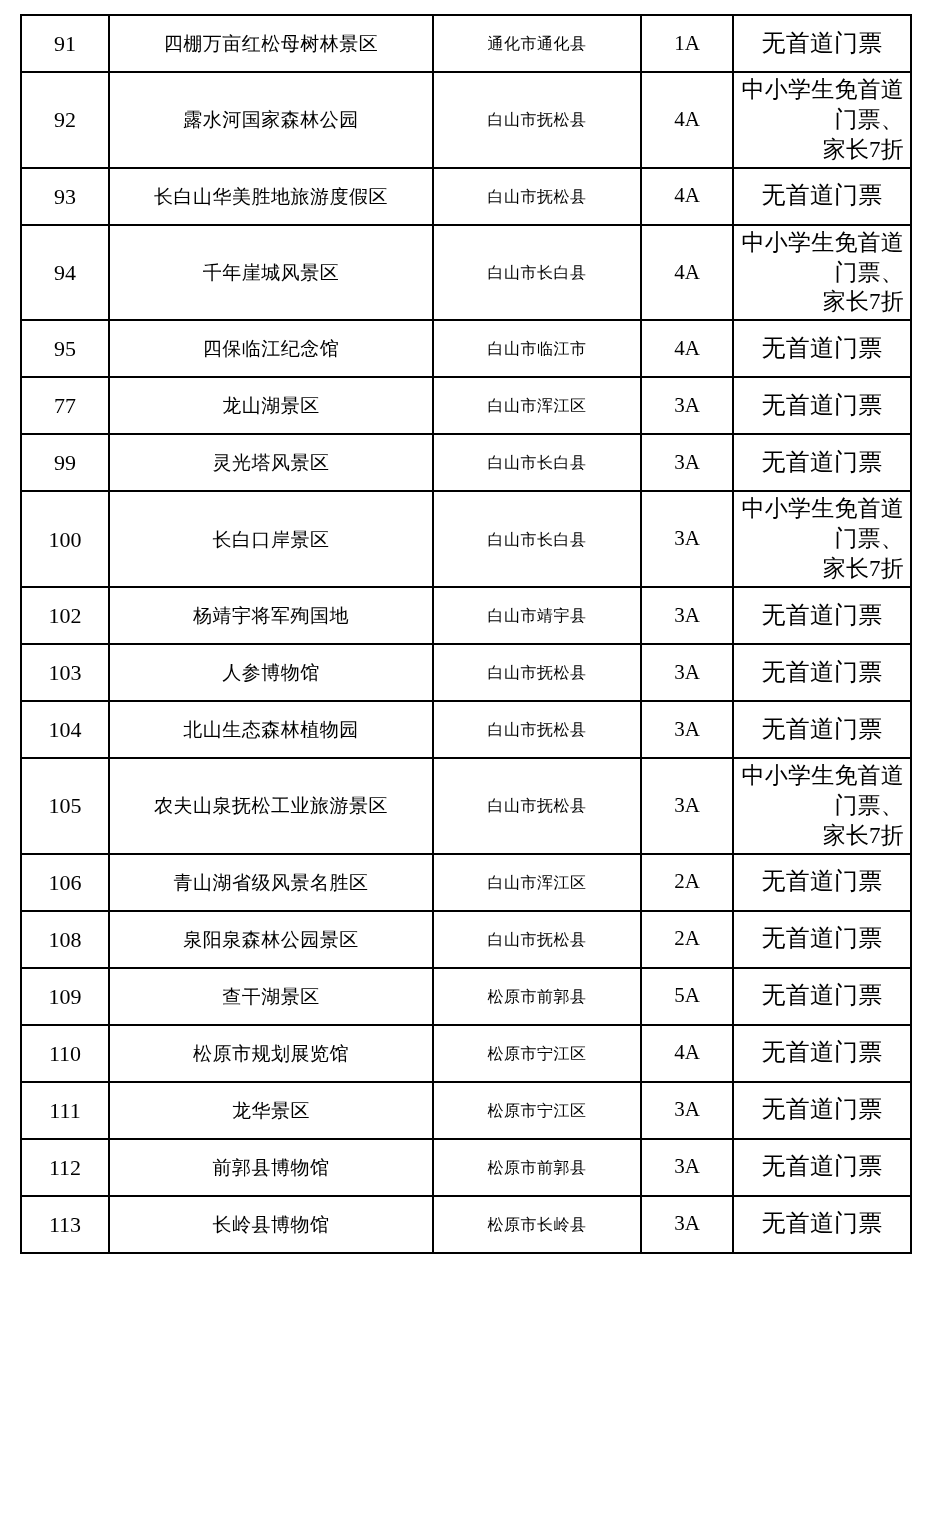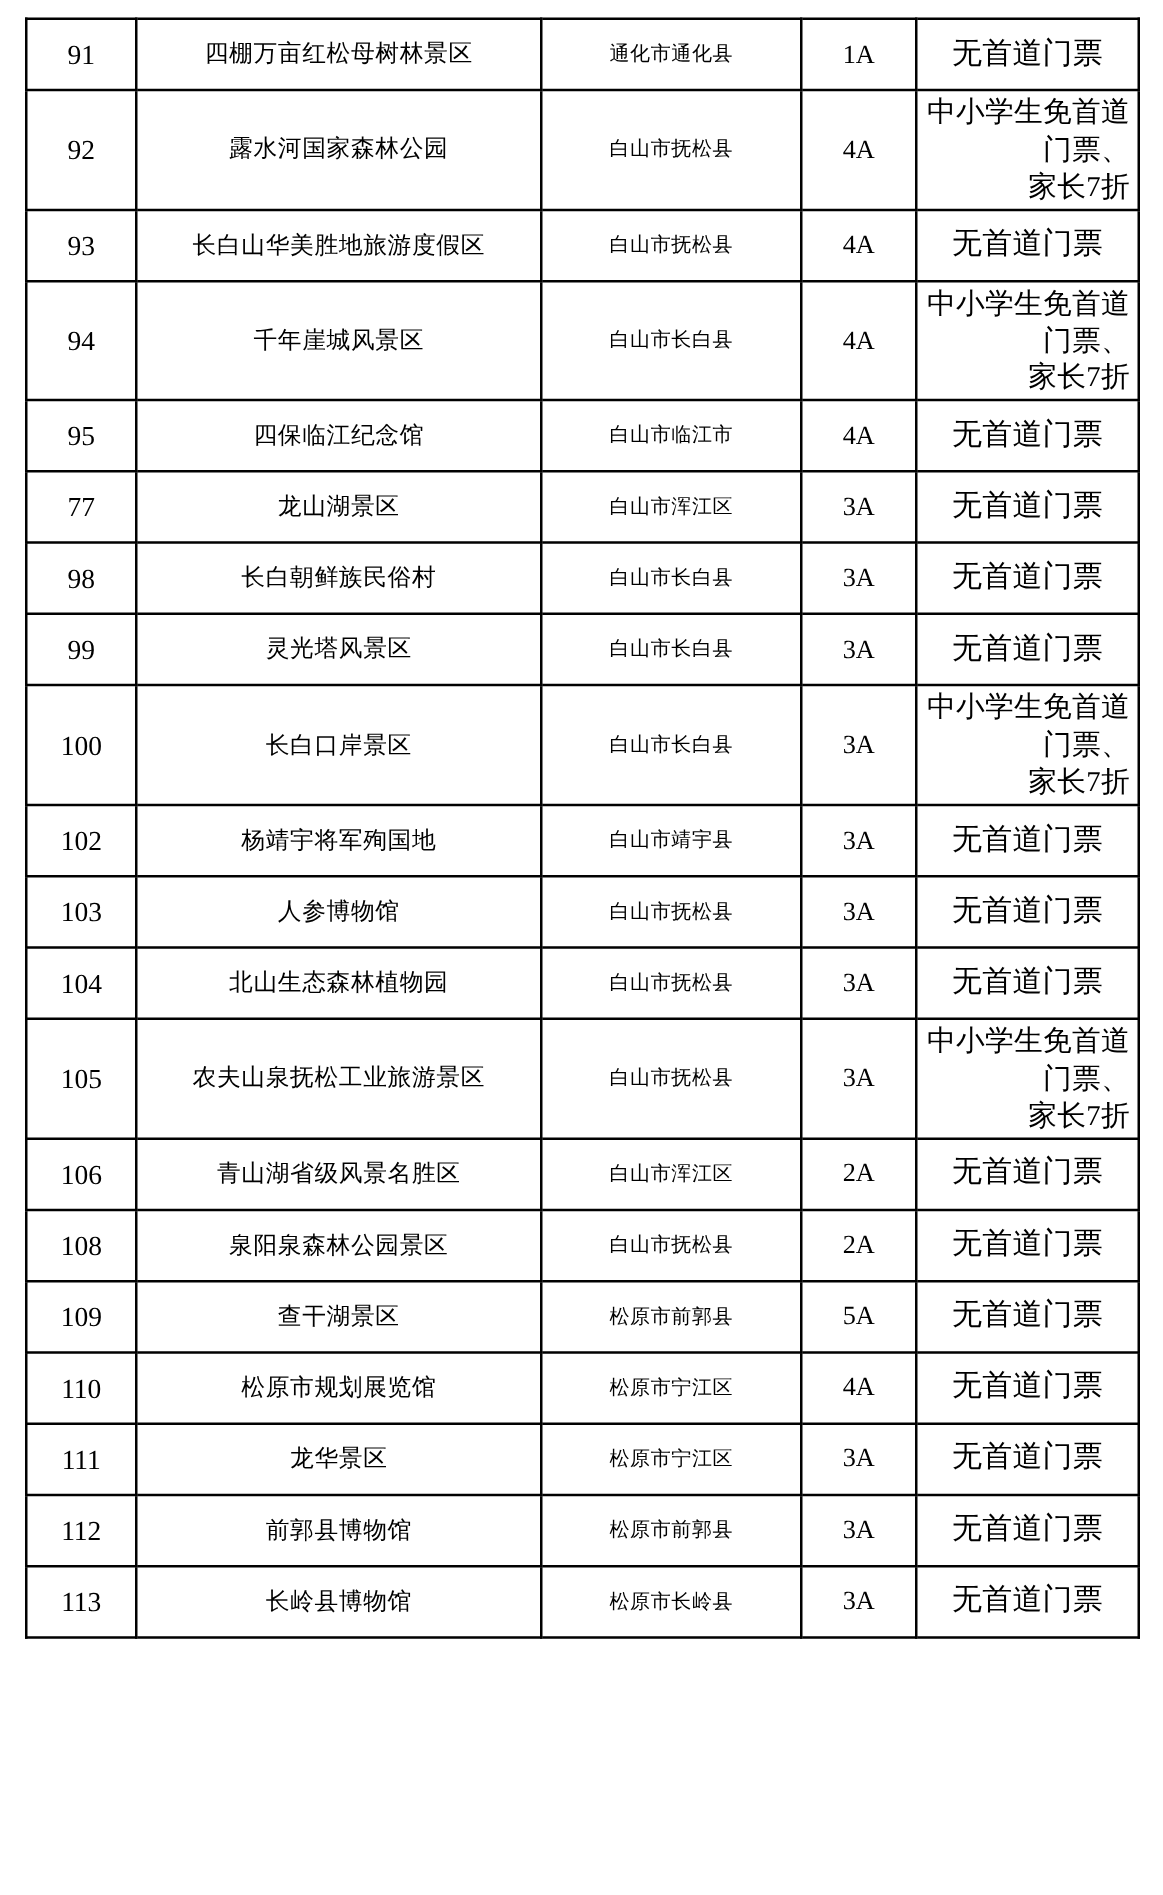--- a/index.html
+++ b/index.html
@@ -123,27 +123,20 @@
           <td class="policy">无首道门票</td>
         </tr>
         <tr>
           <td class="index">77</td>
           <td class="name">龙山湖景区</td>
           <td class="area">白山市浑江区</td>
           <td class="level">3A</td>
           <td class="policy">无首道门票</td>
         </tr>
         <tr>
-          <td class="index">98</td>
-          <td class="name">长白朝鲜族民俗村</td>
-          <td class="area">白山市长白县</td>
-          <td class="level">3A</td>
-          <td class="policy">无首道门票</td>
-        </tr>
-        <tr>
           <td class="index">99</td>
           <td class="name">灵光塔风景区</td>
           <td class="area">白山市长白县</td>
           <td class="level">3A</td>
           <td class="policy">无首道门票</td>
         </tr>
         <tr>
           <td class="index">100</td>
           <td class="name">长白口岸景区</td>
           <td class="area">白山市长白县</td>

